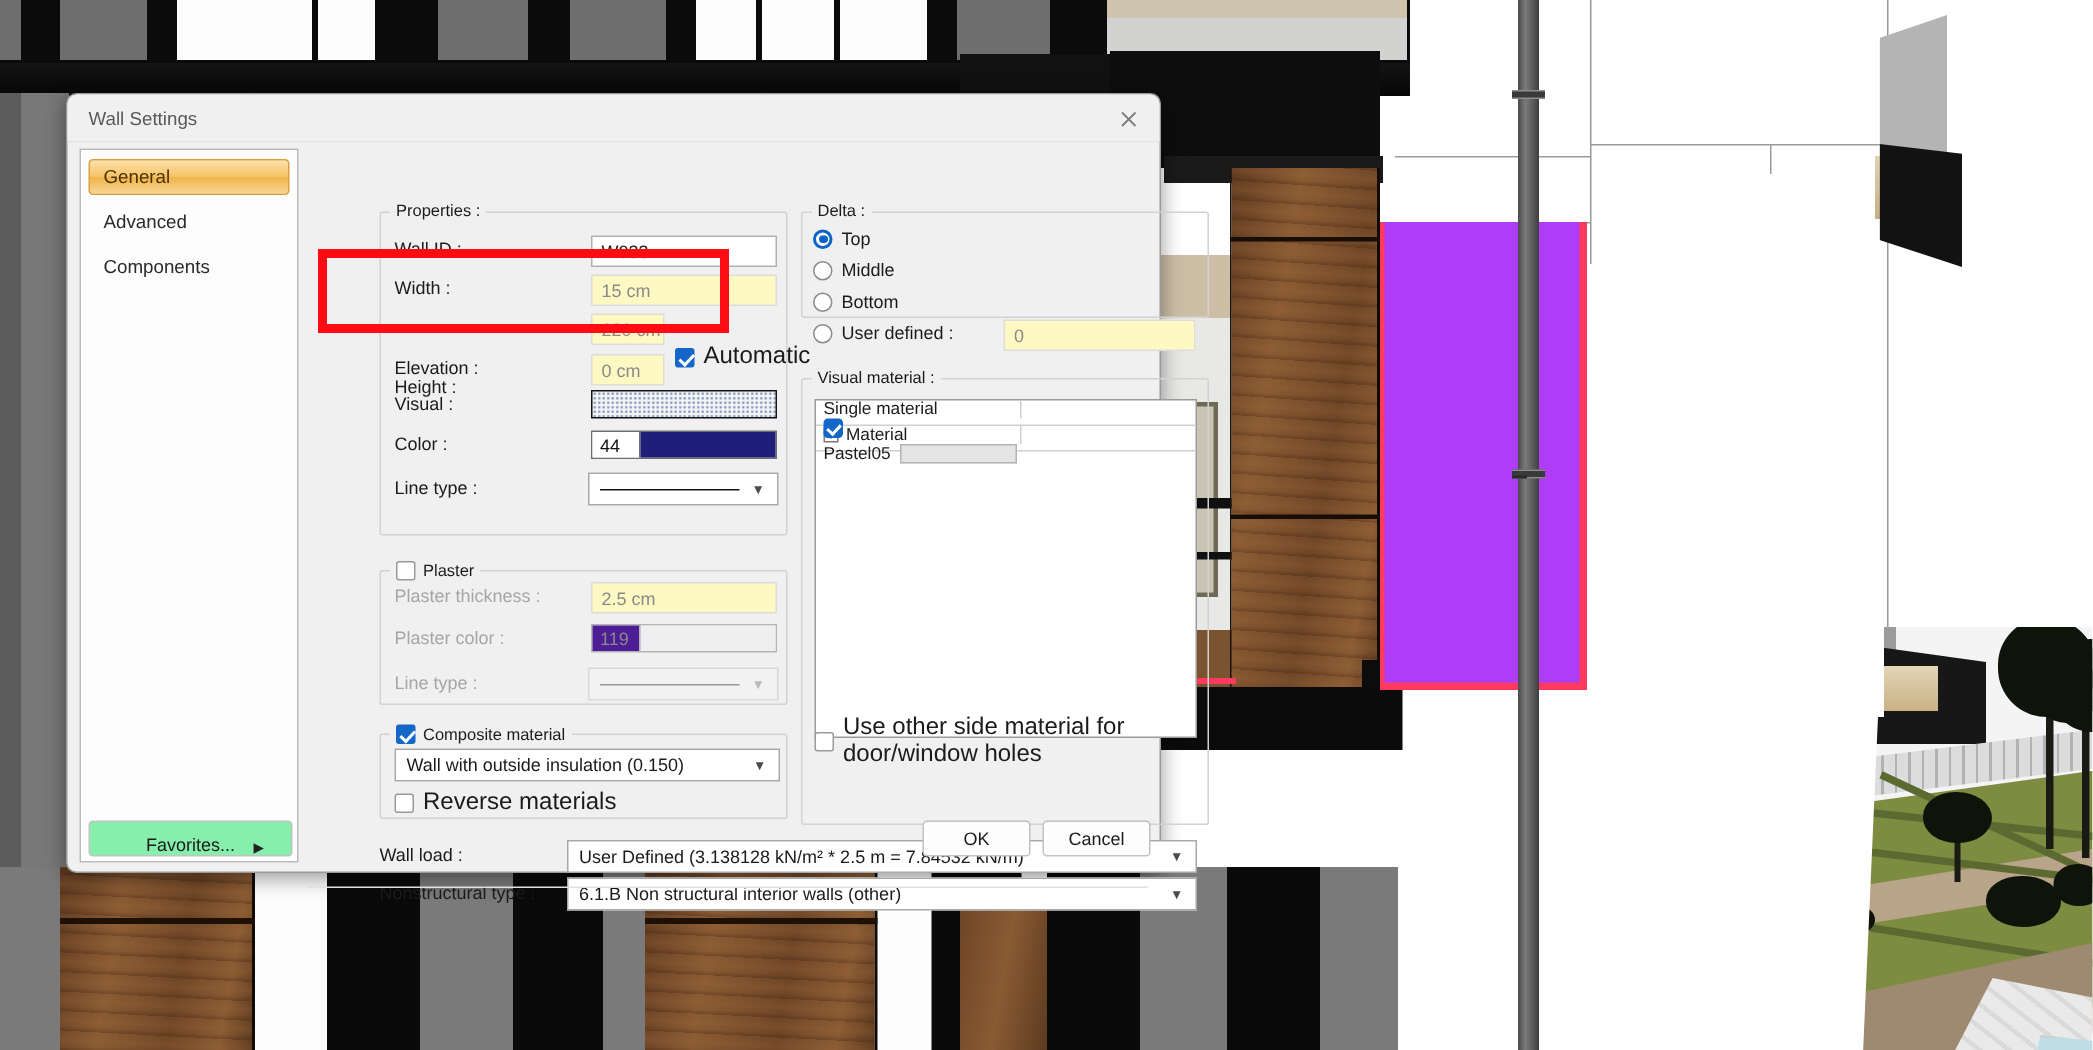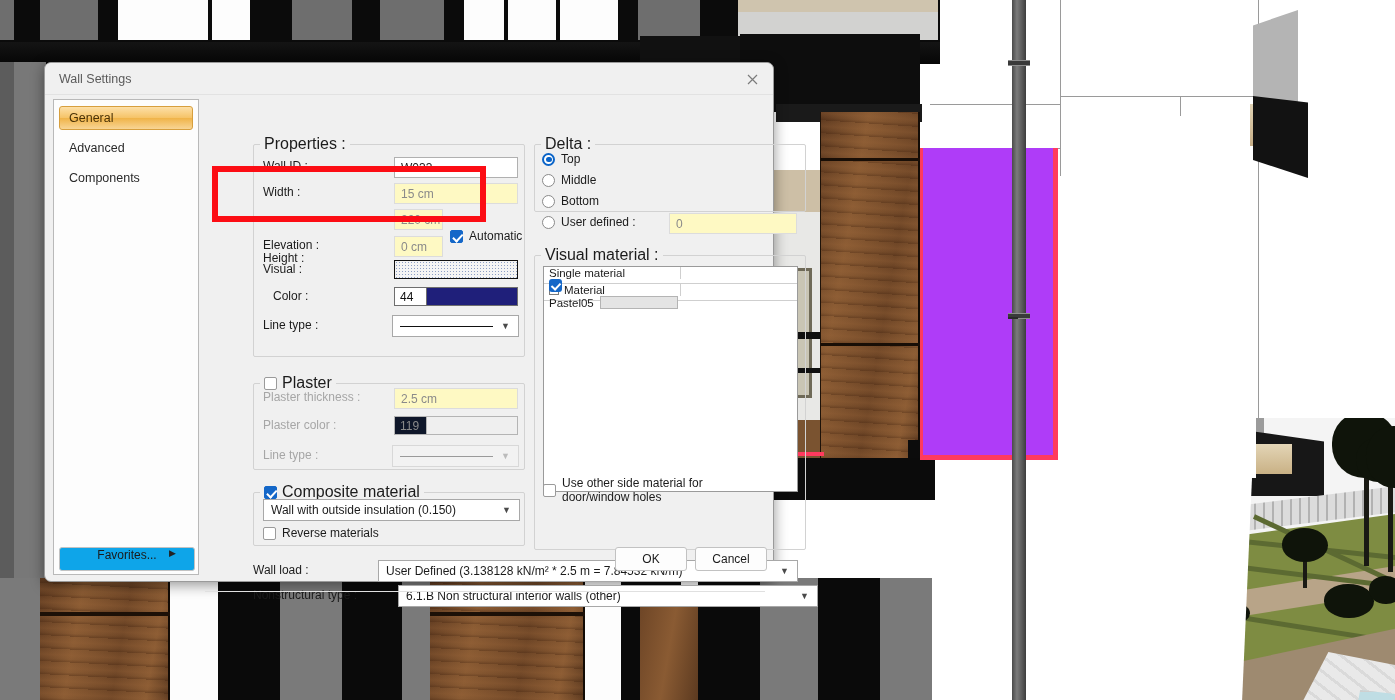--- a/index.html
+++ b/index.html
@@ -235,21 +235,21 @@
 
   fieldset.grp {
     position: absolute;
     border: 1px solid #d2d2d2;
     border-radius: 2px;
     margin: 0; padding: 0;
     background: transparent;
   }
   fieldset.grp > legend {
     margin-left: 6px; padding: 0 4px;
-    font-size: 16px; color: #1b1b1b;
+    font-size: 11px; color: #1b1b1b;
   }
   .lgd-chk { display:flex; align-items:center; gap:5px; }
 
   .row { position: absolute; display: flex; align-items: center; }
   .lbl { font-size: 12px; color: #1b1b1b; white-space: nowrap; }
   .lbl.dim { color: #a6a6a6; }
 
   .fld {
     height: 21px;
     background: #fbfbfb;
@@ -281,21 +281,21 @@
     width: 13px; height: 13px; border: 1px solid #9a9a9a;
     background: #fff; border-radius: 2px;
     display:inline-block; position:relative; flex:none;
   }
   .ckbox.on { background: #1467c8; border-color: #1467c8; }
   .ckbox.on::after {
     content:""; position:absolute; left:3.5px; top:1px;
     width:4px; height:7.5px; border:solid #fff; border-width:0 2px 2px 0;
     transform: rotate(43deg);
   }
-  .ckrow { display:flex; align-items:center; gap:6px; font-size:12px; }
+  .ckrow { display:flex; align-items:center; gap:6px; font-size:16px; }
 
   .radio {
     width: 13px; height: 13px; border: 1.4px solid #8a8a8a;
     border-radius: 50%; background:#fff; position: relative; flex:none;
   }
   .radio.on { border-color: #0a64c8; border-width: 2px; }
   .radio.on::after {
     content:""; position:absolute; left:2.3px; top:2.3px;
     width:5.4px; height:5.4px; border-radius:50%; background:#0a64c8;
   }
@@ -339,22 +339,22 @@
 
   
   .btn {
     height: 24px; background: #fdfdfd; border: 1px solid #c2c2c2;
     border-radius: 3px; font-size: 12px; color: #1b1b1b;
     display: flex; align-items: center; justify-content: center;
   }
   #fav-btn {
     position: absolute; left: 14px; bottom: 10px;
     width: 136px; height: 24px;
-    display:flex; align-items:flex-start; justify-content:center;
-    background:#0ea5e9; border:1px solid #c2c2c2; border-radius:3px;
+    display:flex; align-items:flex-end; justify-content:center;
+    background:#86efac; border:1px solid #c2c2c2; border-radius:3px;
     font-size:12px;
   }
   #fav-btn .arrow { position:absolute; right: 18px; font-size: 9px; color:#222; }
 
   
   #annot {
     position: absolute; left: 167px; top: 103px;
     width: 274px; height: 56px;
     border: 6px solid #fc0d14;
     pointer-events: none;
@@ -544,21 +544,21 @@
     </div>
     <div class="fld ro" style="position:absolute; left:189px; top:137px; width:49px;">
       <span>0 cm</span>
     </div>
 
     <div class="row" style="left:58px; top:163px;">
       <span class="lbl" style="width:130px;">Visual :</span>
     </div>
     <div id="pattern-sw" style="position:absolute; left:189px; top:161px; width:124px;"></div>
 
-    <div class="row" style="left:68px; top:190px;align-items:center;">
+    <div class="row" style="left:58px; top:190px;align-items:center;">
       <span class="lbl" style="width:130px;">Color :</span>
     </div>
     <div class="colorbox" style="position:absolute; left:189px; top:188px; width:124px;">
       <span class="num">44</span>
       <span class="swatch" id="color-swatch" style="background: rgb(31, 31, 122);"></span>
     </div>
 
     <div class="row" style="left:58px; top:219px;">
       <span class="lbl" style="width:130px;">Line type :</span>
     </div>
@@ -580,21 +580,21 @@
       <span class="lbl dim" style="width:130px;">Plaster thickness :</span>
     </div>
     <div class="fld ro" style="position:absolute; left:189px; top:289px; width:124px;">
       <span>2.5 cm</span>
     </div>
 
     <div class="row" style="left:58px; top:319px;">
       <span class="lbl dim" style="width:130px;">Plaster color :</span>
     </div>
     <div class="colorbox" style="position:absolute; left:189px; top:317px; width:124px; border-color:#b4b4b4;">
-      <span class="num" style="color:#8a8a8a; background:#0f172a; border-right-color:#b4b4b4;">119</span>
+      <span class="num" style="color:#8a8a8a; background:#4c1d95; border-right-color:#b4b4b4;">119</span>
       <span class="swatch" id="plaster-swatch" style="background: rgb(239, 239, 239);"></span>
     </div>
 
     <div class="row" style="left:58px; top:349px;">
       <span class="lbl dim" style="width:130px;">Line type :</span>
     </div>
     <div class="combo dis" style="position:absolute; left:187px; top:346px; width:127px;">
       <span class="solidline dis"></span>
       <span class="chev dis">▼</span>
     </div>
@@ -678,21 +678,21 @@
       <span class="lbl" style="width:120px;">Wall load :</span>
     </div>
     <div class="combo" style="position:absolute; left:173px; top:461px; width:420px;">
       <span>User Defined  (3.138128 kN/m² * 2.5 m = 7.84532 kN/m)</span>
       <span class="chev">▼</span>
     </div>
 
     <div class="row" style="left:48px; top:489px;">
       <span class="lbl" style="width:120px;">Nonstructural type :</span>
     </div>
-    <div class="combo" style="position:absolute; left:173px; top:486px; width:420px;margin-left:20px;">
+    <div class="combo" style="position:absolute; left:173px; top:486px; width:420px;">
       <span>6.1.B Non structural interior walls (other)</span>
       <span class="chev">▼</span>
     </div>
 
   </div>
 
   <div style="position:absolute; left:160px; right:8px; top:528px; height:1px; background:#e0e0e0;"></div>
 
   <div id="fav-btn">
     <span>Favorites...</span>

